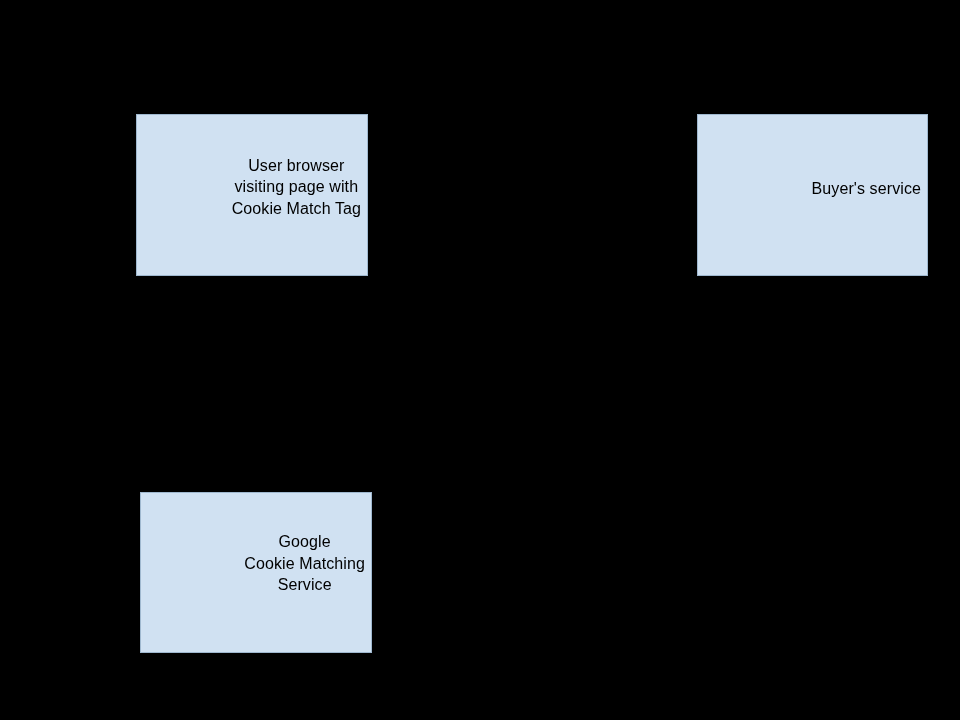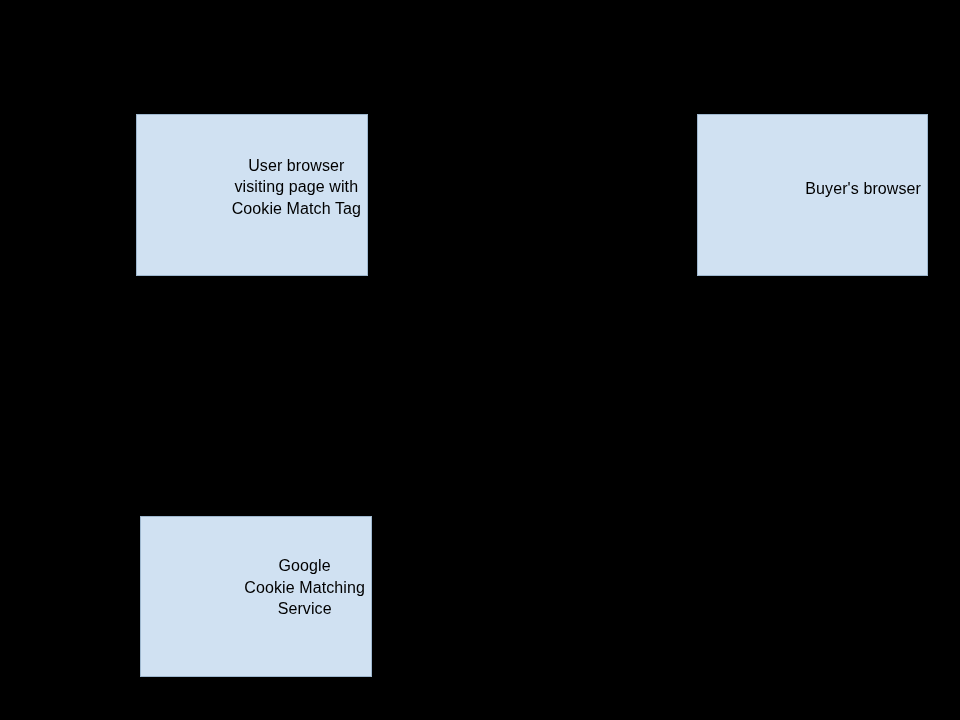--- a/index.html
+++ b/index.html
@@ -55,41 +55,41 @@
     top: 114px;
     width: 231px;
     height: 162px;
   }
   #node-buyers-service .node-label {
     transform: translateY(-6px);
   }
 
   #node-google-cookie-matching {
     left: 140px;
-    top: 516px;
+    top: 492px;
     width: 232px;
     height: 161px;
   }
   #node-google-cookie-matching .node-label {
     transform: translateY(-9px);
   }
 </style>
 </head>
 <body>
 
 <div id="canvas">
 
   <div class="node" id="node-user-browser">
     <span class="node-label">User browser
 visiting page with
 Cookie Match Tag</span>
   </div>
 
   <div class="node" id="node-buyers-service">
-    <span class="node-label">Buyer's browser</span>
+    <span class="node-label">Buyer's service</span>
   </div>
 
   <div class="node" id="node-google-cookie-matching">
     <span class="node-label">Google
 Cookie Matching
 Service</span>
   </div>
 
 </div>
 

